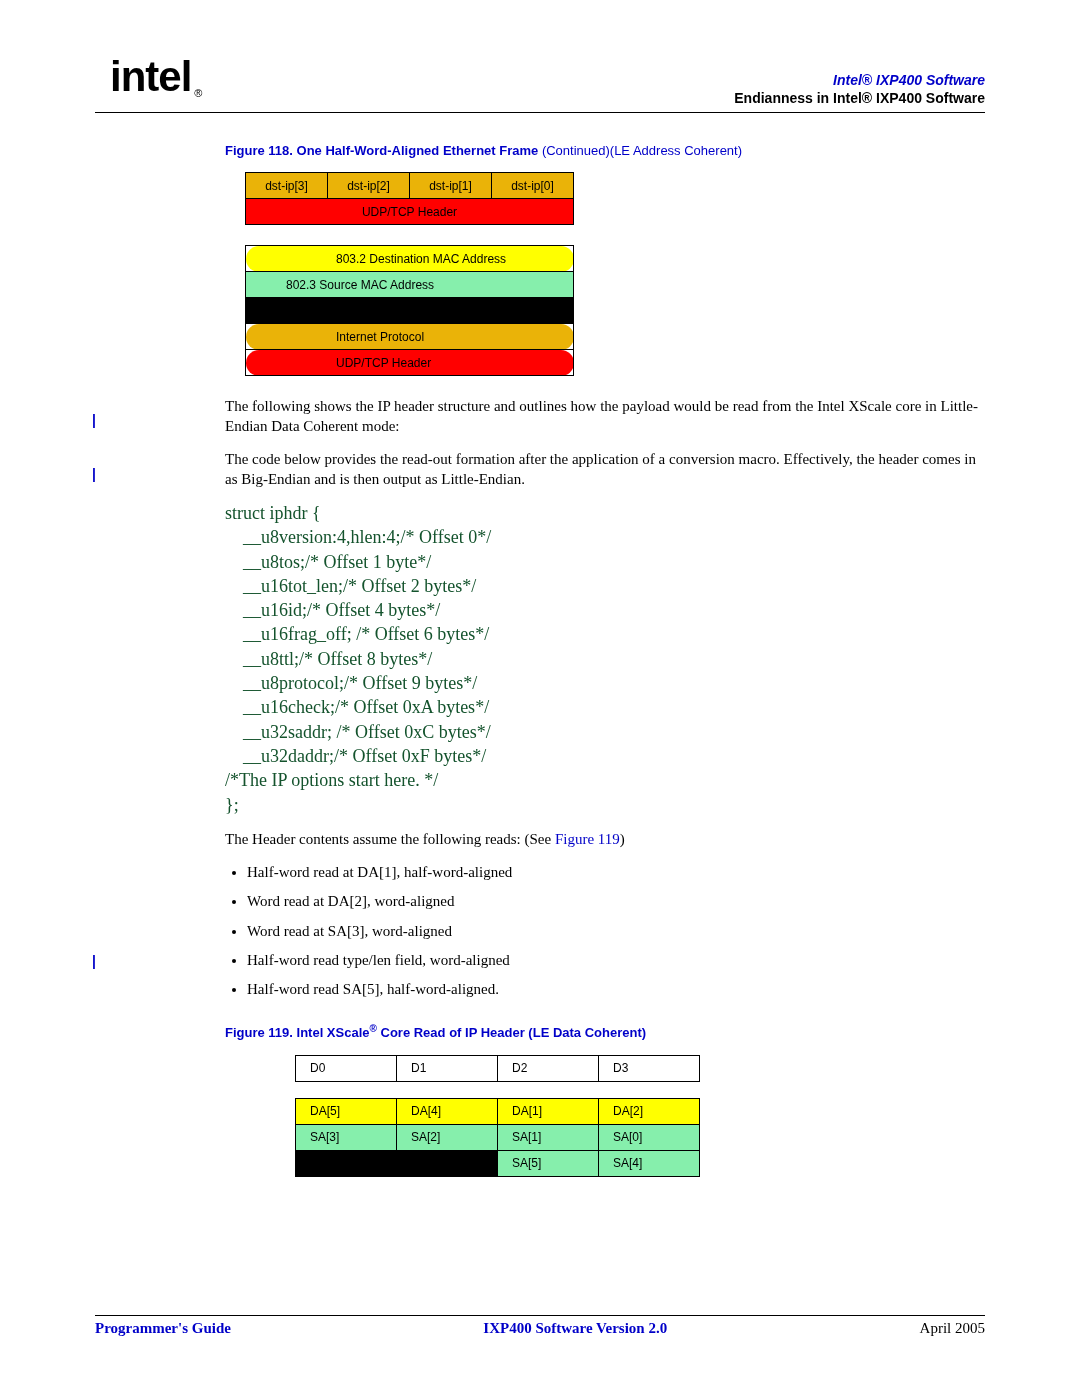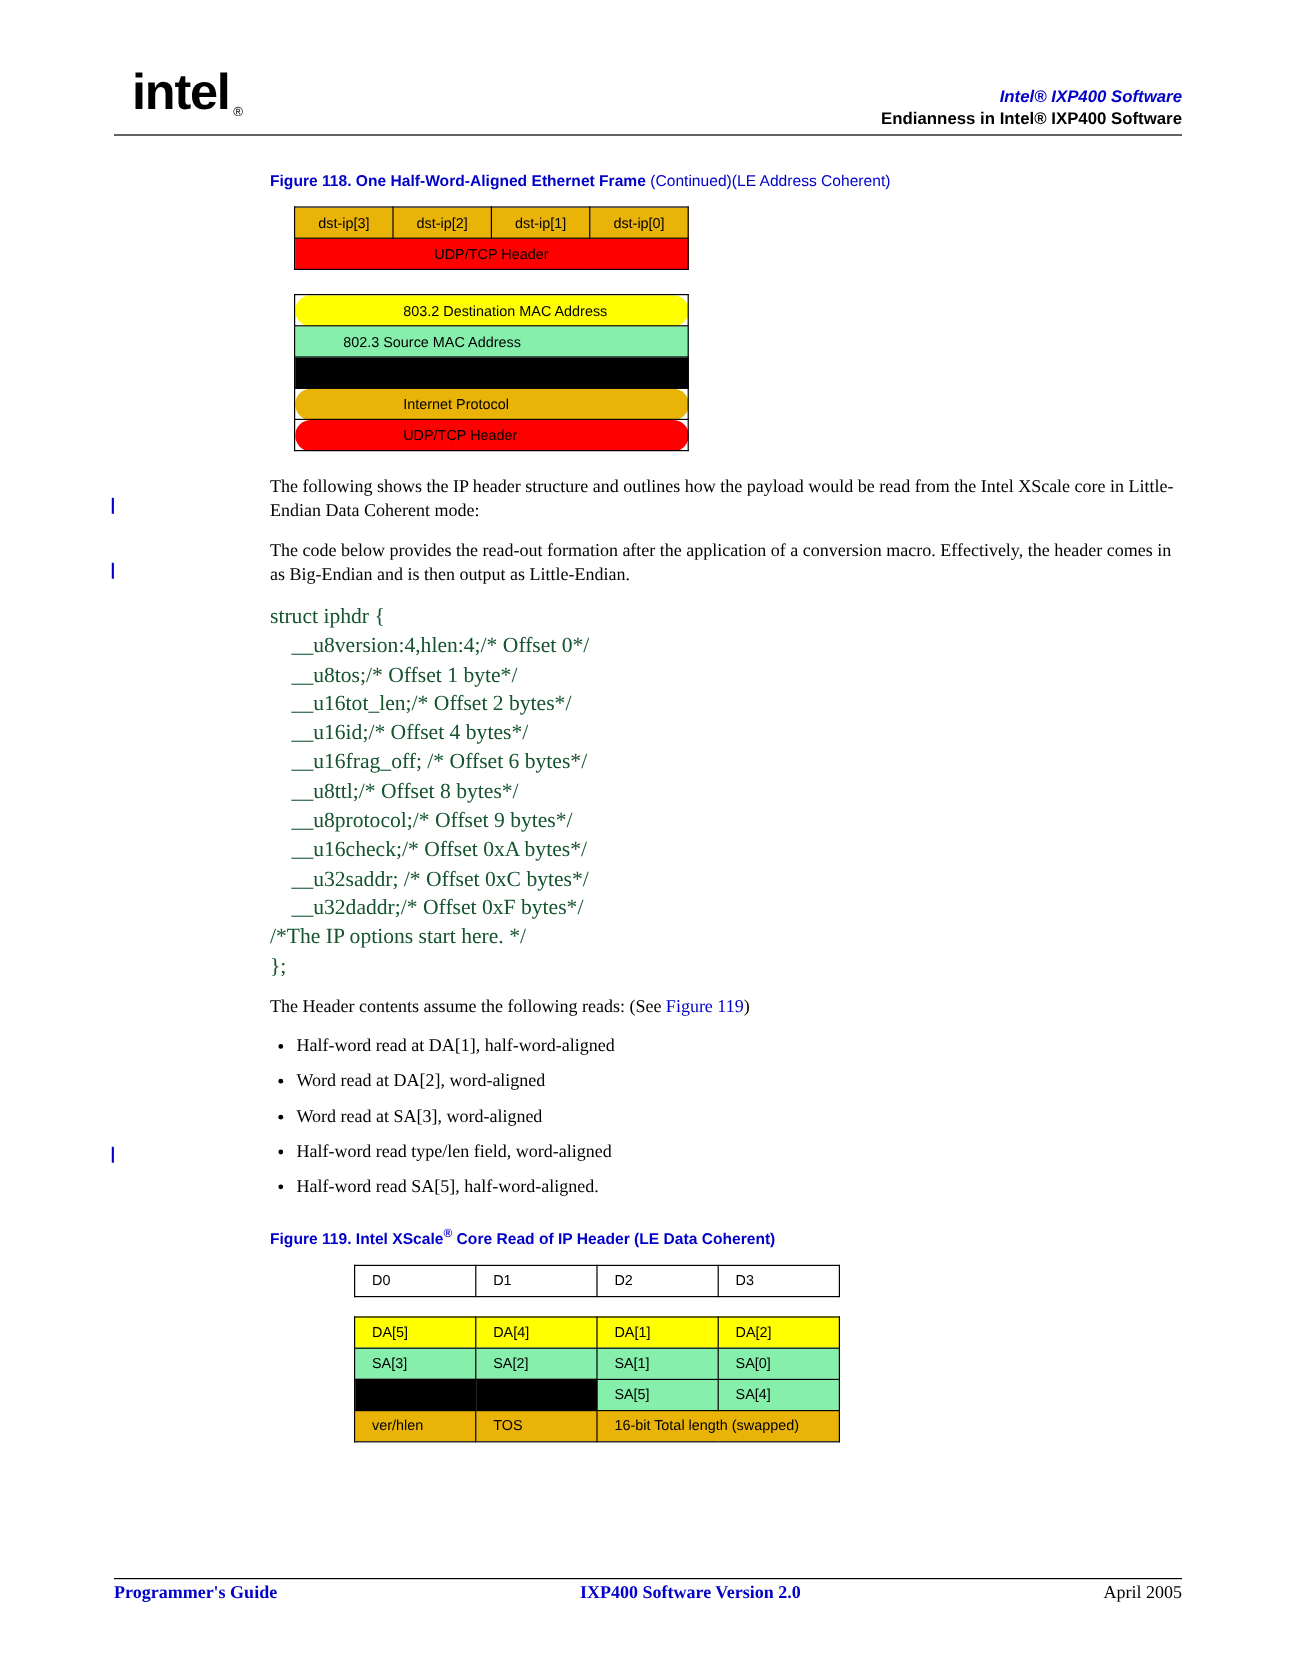--- a/index.html
+++ b/index.html
@@ -263,25 +263,20 @@
         <td>SA[2]</td>
         <td>SA[1]</td>
         <td>SA[0]</td>
       </tr>
       <tr>
         <td class="black-row">&nbsp;</td>
         <td class="black-row">&nbsp;</td>
         <td class="green-row">SA[5]</td>
         <td class="green-row">SA[4]</td>
       </tr>
-      <tr class="cyan-row">
-        <td>ver/hlen</td>
-        <td>TOS</td>
-        <td colspan="2" class="wide">16-bit Total length (swapped)</td>
-      </tr>
     </tbody>
       </table>
 
   </div>
 
   <div class="footer">
     <div class="footer-row">
       <span class="ft-blue">Programmer's Guide</span>
       <span class="ft-center">IXP400 Software Version 2.0</span>
       <span>April 2005</span>

